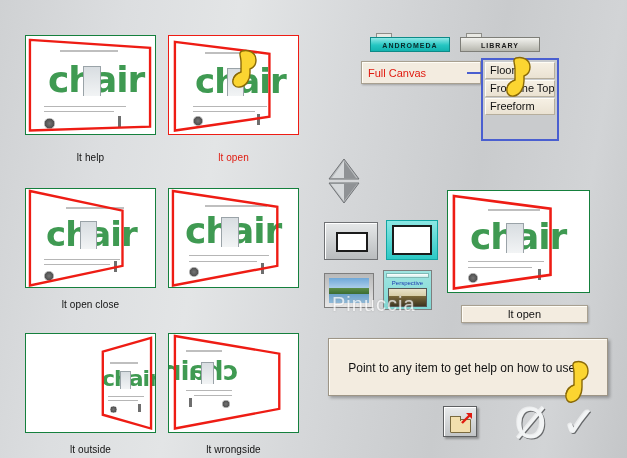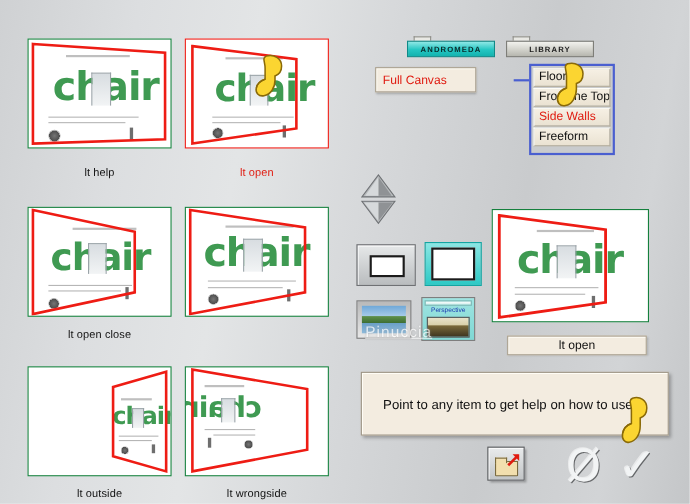--- a/index.html
+++ b/index.html
@@ -228,21 +228,21 @@
   
   .wm{
     position:absolute;
     color:#ffffff;
     opacity:.72;
     font-family:"Liberation Sans", sans-serif;
     text-shadow:0 0 2px rgba(150,150,150,.9);
     pointer-events:none;
     white-space:nowrap;
   }
-  .wm1{ font-size:14px; letter-spacing:1px;text-decoration:underline; }
+  .wm1{ font-size:20px; letter-spacing:1px; }
   .wm2{ font-size:13px; letter-spacing:.4px; }
 
   
   .hand{ position:absolute; pointer-events:none; }
 </style>
 </head>
 <body>
 
 <div id="app">
 
@@ -347,29 +347,28 @@
   </div>
   <div class="cap" style="left:168px;top:444px;width:131px;">lt wrongside</div>
 
   <div class="tabbar" style="left:370px;top:36px;width:170px;height:18px;">
     <div class="tabnotch" style="left:6px;top:-3px;width:16px;"></div>
     <div class="tab active" style="left:0px;top:1px;width:80px;">ANDROMEDA</div>
     <div class="tabnotch" style="left:96px;top:-3px;width:16px;"></div>
     <div class="tab idle" style="left:90px;top:1px;width:80px;">LIBRARY</div>
   </div>
 
-  <div class="panelbox" style="left:341px;top:61px;width:92px;height:23px;">
+  <div class="panelbox" style="left:361px;top:61px;width:120px;height:23px;">
     <div class="lbl">Full Canvas</div>
   </div>
   <div class="connector" style="left:467px;top:72px;width:15px;height:2px;"></div>
 
   <div class="menuframe" style="left:481px;top:58px;width:78px;height:83px;">
     <div class="mi">Floors</div>
     <div class="mi">From the Top</div>
-    <div class="mi sel">Side Walls</div>
     <div class="mi">Freeform</div>
   </div>
   <div class="hand" style="left:503px;top:55px;">
     <svg width="34" height="44" viewBox="0 0 34 44">
       <path d="M13 3 C20 1 27 5 27 12 C27 17 24 20 21 21 L21 26 C21 33 17 40 11 41 C6 42 3 38 4 33 C5 28 9 26 12 25 L12 14 C12 8 9 5 13 3 Z" fill="#fbd531" stroke="#8a6a08" stroke-width="1.4"></path>
       <path d="M12 25 C9 26 5 28 4 33" fill="none" stroke="#8a6a08" stroke-width="1.2"></path>
     </svg>
   </div>
 
   <div class="arrowwrap" style="left:328px;top:158px;">

